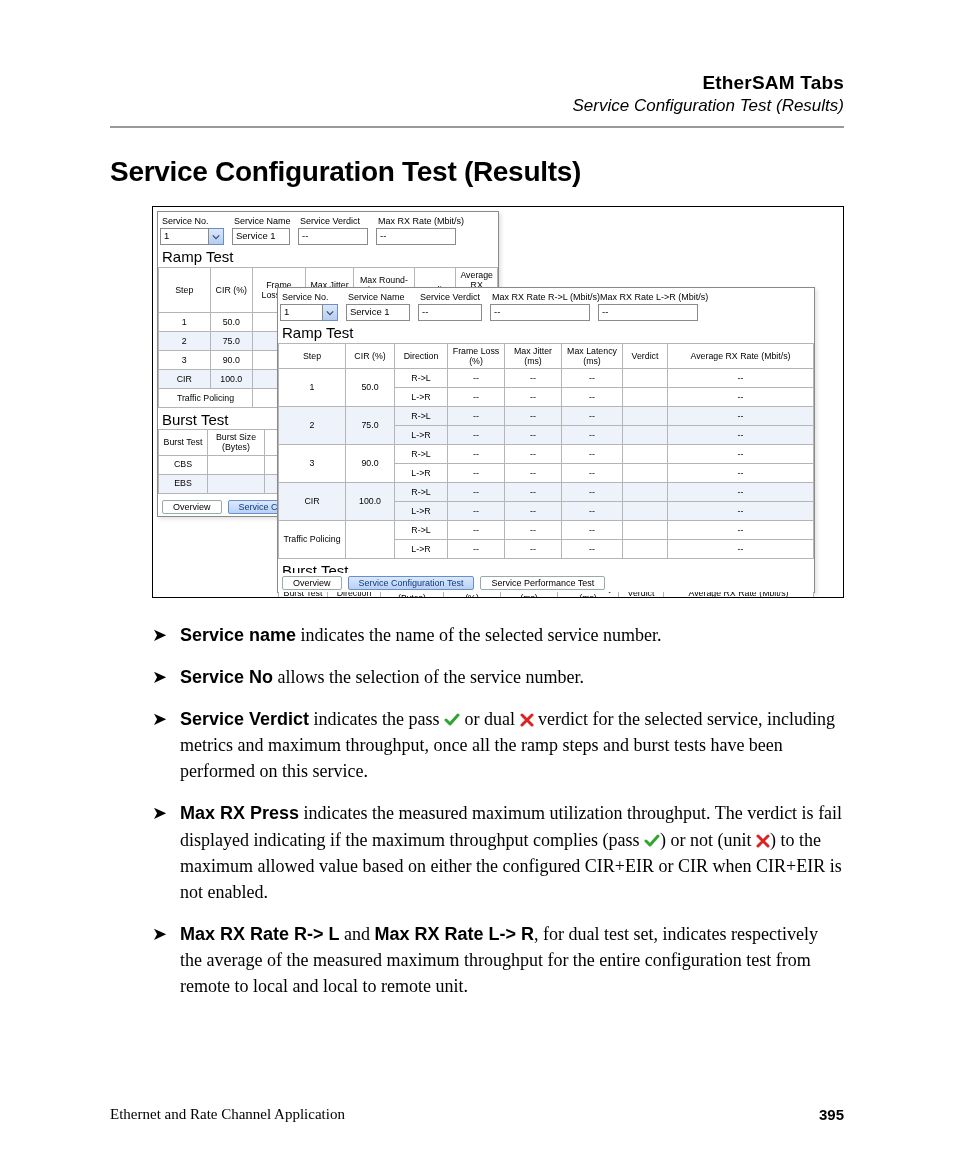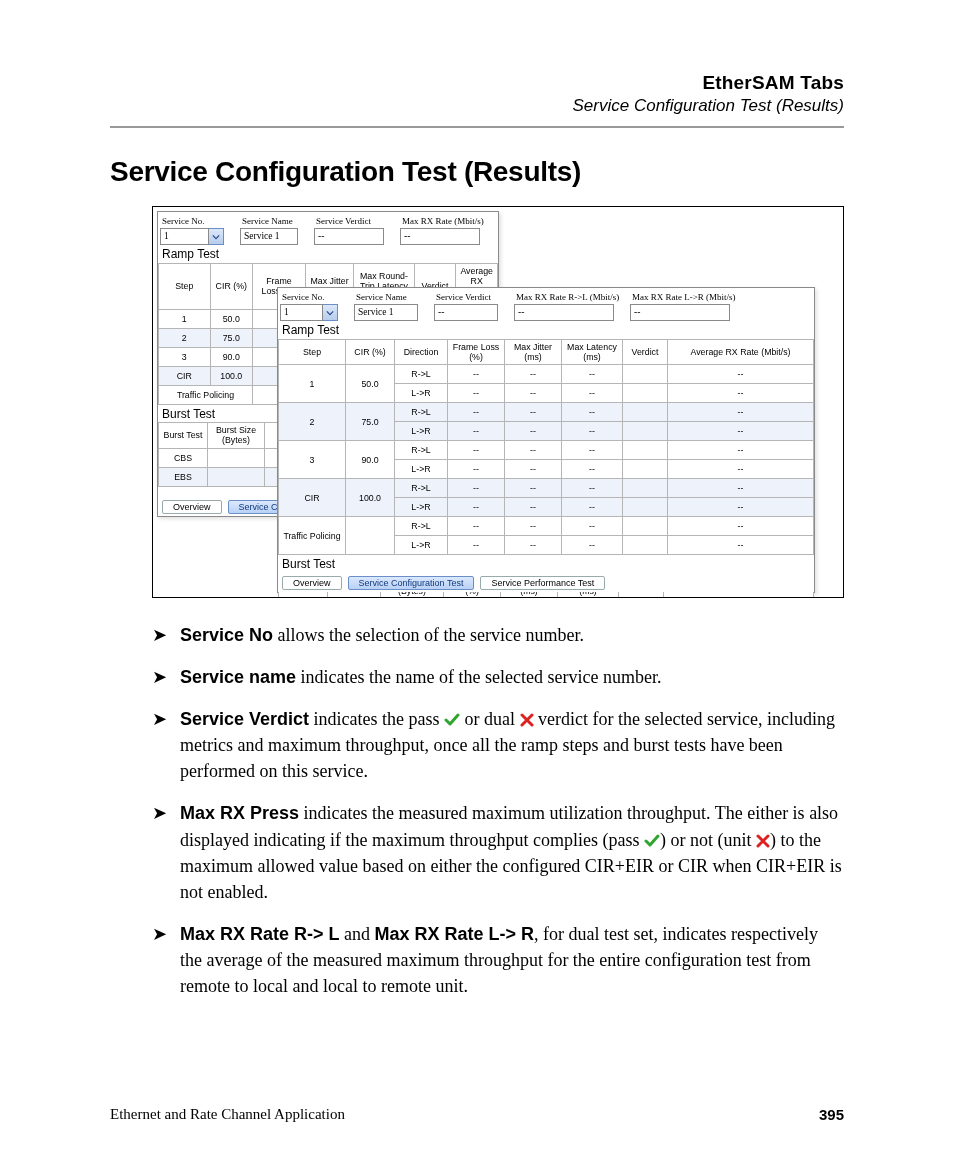--- a/index.html
+++ b/index.html
@@ -19,28 +19,28 @@
   h1 { font-weight:800; font-size:28px; margin:0 0 18px 0; letter-spacing:-0.3px; }
   .intro, .bullets li { font-size:18px; line-height:1.45; font-family:Georgia,"Times New Roman",serif; }
   .intro { margin:0 0 14px 0; padding-left:42px; }
   .intro b, .bullets b { font-family:"Segoe UI",Arial,sans-serif; font-weight:700; }
   .figbox {
     border:1px solid #000; margin:4px 0 24px 42px; position:relative;
     font-family:Tahoma,Arial,sans-serif; font-size:9.5px; line-height:1.15;
     background:#fff; overflow:hidden;
   }
   .panel { position:absolute; background:#fff; border:1px solid #8a8a8a; box-shadow:2px 2px 4px rgba(0,0,0,.12); }
-  .topbar { display:flex; padding:4px 2px 0 2px; gap:16px;font-family:Liberation Serif, serif; }
+  .topbar { display:flex; padding:4px 2px 0 2px; gap:8px; }
   .tfield { display:flex; flex-direction:column; }
   .tfield .lab { font-size:9px; padding:0 2px 2px 2px; white-space:nowrap; }
   .val { border:1px solid #8a8a8a; background:#fff; height:15px; padding:0 3px; display:flex; align-items:center; }
   .dd { display:flex; }
   .ddbtn { width:14px; height:15px; border:1px solid #6a8ec8; border-left:none; background:linear-gradient(#dce8f9,#b6cdec); display:flex; align-items:center; justify-content:center; }
   .ddbtn svg { width:8px; height:8px; }
-  .sec { font-size:12px; padding:3px 4px 1px 4px; }
+  .sec { font-size:15px; padding:3px 4px 1px 4px; }
   table.grid { border-collapse:collapse; width:100%; }
   .grid th, .grid td { border:1px solid #b5b5b5; font-size:8.8px; font-weight:400; padding:2px 4px; text-align:center; vertical-align:middle; }
   .grid th { background:#fff; }
   .grid td { height:14px; }
   .grid .lcell { text-align:center; }
   .alt td { background:#eef3fb; }
   .tabbar { display:flex; gap:6px; padding:3px 4px 2px 4px; background:#fff; }
   .tab { border:1px solid #9aa; background:#fff; padding:1px 10px; font-size:9px; border-radius:2px; }
   .tab.active { background:linear-gradient(#dbe8ff,#b9d1f4); border-color:#6a8ec8; color:#103a7d; }
   
@@ -327,32 +327,32 @@
         </table>
       <div class="tabbar" style="position:absolute;bottom:0;left:0;right:0">
         <div class="tab">Overview</div>
         <div class="tab active">Service Configuration Test</div>
         <div class="tab">Service Performance Test</div>
       </div>
     </div>
   </div>
 
   <ul class="bullets">
+    <li><b>Service name</b><span> indicates the name of the selected service number.</span></li>
     <li><b>Service No</b><span> allows the selection of the service number.</span></li>
-    <li><b>Service name</b><span> indicates the name of the selected service number.</span></li>
     <li><b>Service Verdict</b><span> indicates the pass </span><span class="check">
           <svg viewBox="0 0 16 14">
             <path d="M2 7 L6 11 L14 2" fill="none" stroke="#2fa52f" stroke-width="3" stroke-linecap="round" stroke-linejoin="round"></path>
           </svg>
         </span><span> or dual </span><span class="cross">
           <svg viewBox="0 0 14 14">
             <path d="M2 2 L12 12 M12 2 L2 12" stroke="#d22" stroke-width="3" stroke-linecap="round"></path>
           </svg>
         </span><span> verdict for the selected service, including metrics and maximum throughput, once all the ramp steps and burst tests have been performed on this service.</span></li>
-    <li><b>Max RX Press</b><span> indicates the measured maximum utilization throughput. The either is also displayed indicating if the maximum throughput complies (pass </span><span class="check">
+    <li><b>Max RX Press</b><span> indicates the measured maximum utilization throughput. The verdict is fail displayed indicating if the maximum throughput complies (pass </span><span class="check">
           <svg viewBox="0 0 16 14">
             <path d="M2 7 L6 11 L14 2" fill="none" stroke="#2fa52f" stroke-width="3" stroke-linecap="round" stroke-linejoin="round"></path>
           </svg>
         </span><span>) or not (unit </span><span class="cross">
           <svg viewBox="0 0 14 14">
             <path d="M2 2 L12 12 M12 2 L2 12" stroke="#d22" stroke-width="3" stroke-linecap="round"></path>
           </svg>
         </span><span>) to the maximum allowed value based on either the configured CIR+EIR or CIR when CIR+EIR is not enabled.</span></li>
     <li><b>Max RX Rate R-&gt; L</b><span> and </span><b>Max RX Rate L-&gt; R</b><span>, for dual test set, indicates respectively the average of the measured maximum throughput for the entire configuration test from remote to local and local to remote unit.</span></li>
   </ul>

